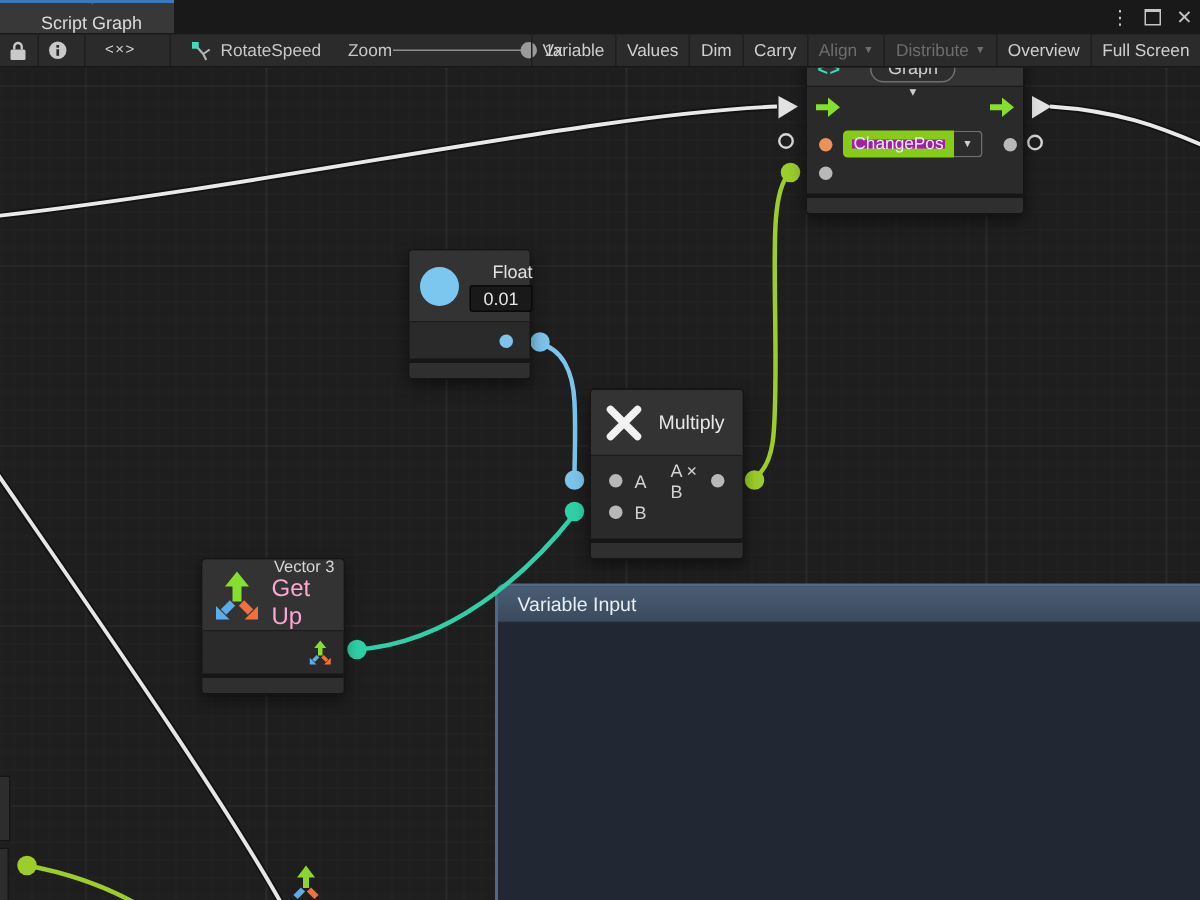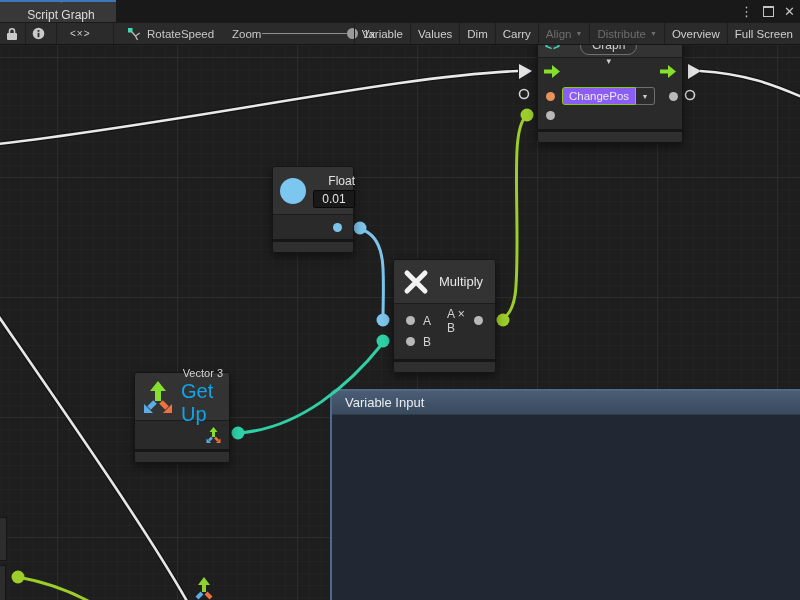--- a/index.html
+++ b/index.html
@@ -76,37 +76,37 @@
   .n-mul .nhead{height:44px;display:flex;align-items:center;padding:0 9px;gap:10px;box-sizing:border-box;}
   .n-mul .title{font-size:13px;color:#e6e6e6;}
   .n-mul .nbody{padding:6px 0 7px;}
   .n-mul .prow{height:21px;display:flex;align-items:center;padding:0 12px;gap:8px;}
 
   
   .n-vec{left:134px;top:372px;width:96px;}
   .n-vec .nhead{height:48px;display:flex;align-items:center;padding:0 6px;gap:6px;box-sizing:border-box;}
   .n-vec .hcol{display:flex;flex-direction:column;align-items:flex-end;flex:1;line-height:1.15;}
   .n-vec .title{font-size:11px;color:#d5d5d5;}
-  .n-vec .subtitle{font-size:20px;color:#0ea5e9;}
+  .n-vec .subtitle{font-size:16px;color:#f9a8d4;}
   .n-vec .nbody{height:28px;position:relative;}
   .n-vec .nbody svg{position:absolute;right:7px;top:5px;}
 
   
   .n-ev{left:537px;top:30px;width:146px;}
   .n-ev .nhead{height:26px;position:relative;}
   .ev-embed{position:absolute;left:7px;top:8px;font-size:12px;font-weight:bold;color:#43d9b8;letter-spacing:1px;}
   .ev-pill{position:absolute;left:42px;top:6px;height:18px;padding:0 11px;border:1px solid #6f6f6f;border-radius:9px;
            background:#2e2e2e;display:flex;align-items:center;gap:4px;font-size:12px;color:#cfcfcf;box-sizing:border-box;flex-direction:column;}
   .n-ev .nbody{padding-bottom:5px;}
   .ev-row1{height:28px;position:relative;}
   .ev-row1 svg{position:absolute;top:7px;}
   .ev-row2{height:20px;display:flex;align-items:center;padding:0 12px 0 8px;gap:7px;}
   .ev-row3{height:18px;display:flex;align-items:center;padding-left:8px;}
   .dd{display:flex;align-items:stretch;height:18px;}
-  .dd-main{width:74px;background:#8b5cf6;border:1px solid #84cc16;border-radius:3px 0 0 3px;
+  .dd-main{width:74px;background:#a21caf;border:6px solid #84cc16;border-radius:3px 0 0 3px;
            display:flex;align-items:center;justify-content:center;font-size:11.5px;color:#ececec;box-sizing:border-box;}
   .dd-btn{width:19px;background:#2c2c2c;border:1px solid #6f6f6f;border-left:none;border-radius:0 3px 3px 0;
           display:flex;align-items:center;justify-content:center;font-size:7px;color:#cfcfcf;box-sizing:border-box;}
   .spacer{flex:1;}
 
   
   .sliver{position:absolute;background:#2d2d2d;border:1px solid #151515;z-index:3;}
 </style>
 </head>
 <body>

